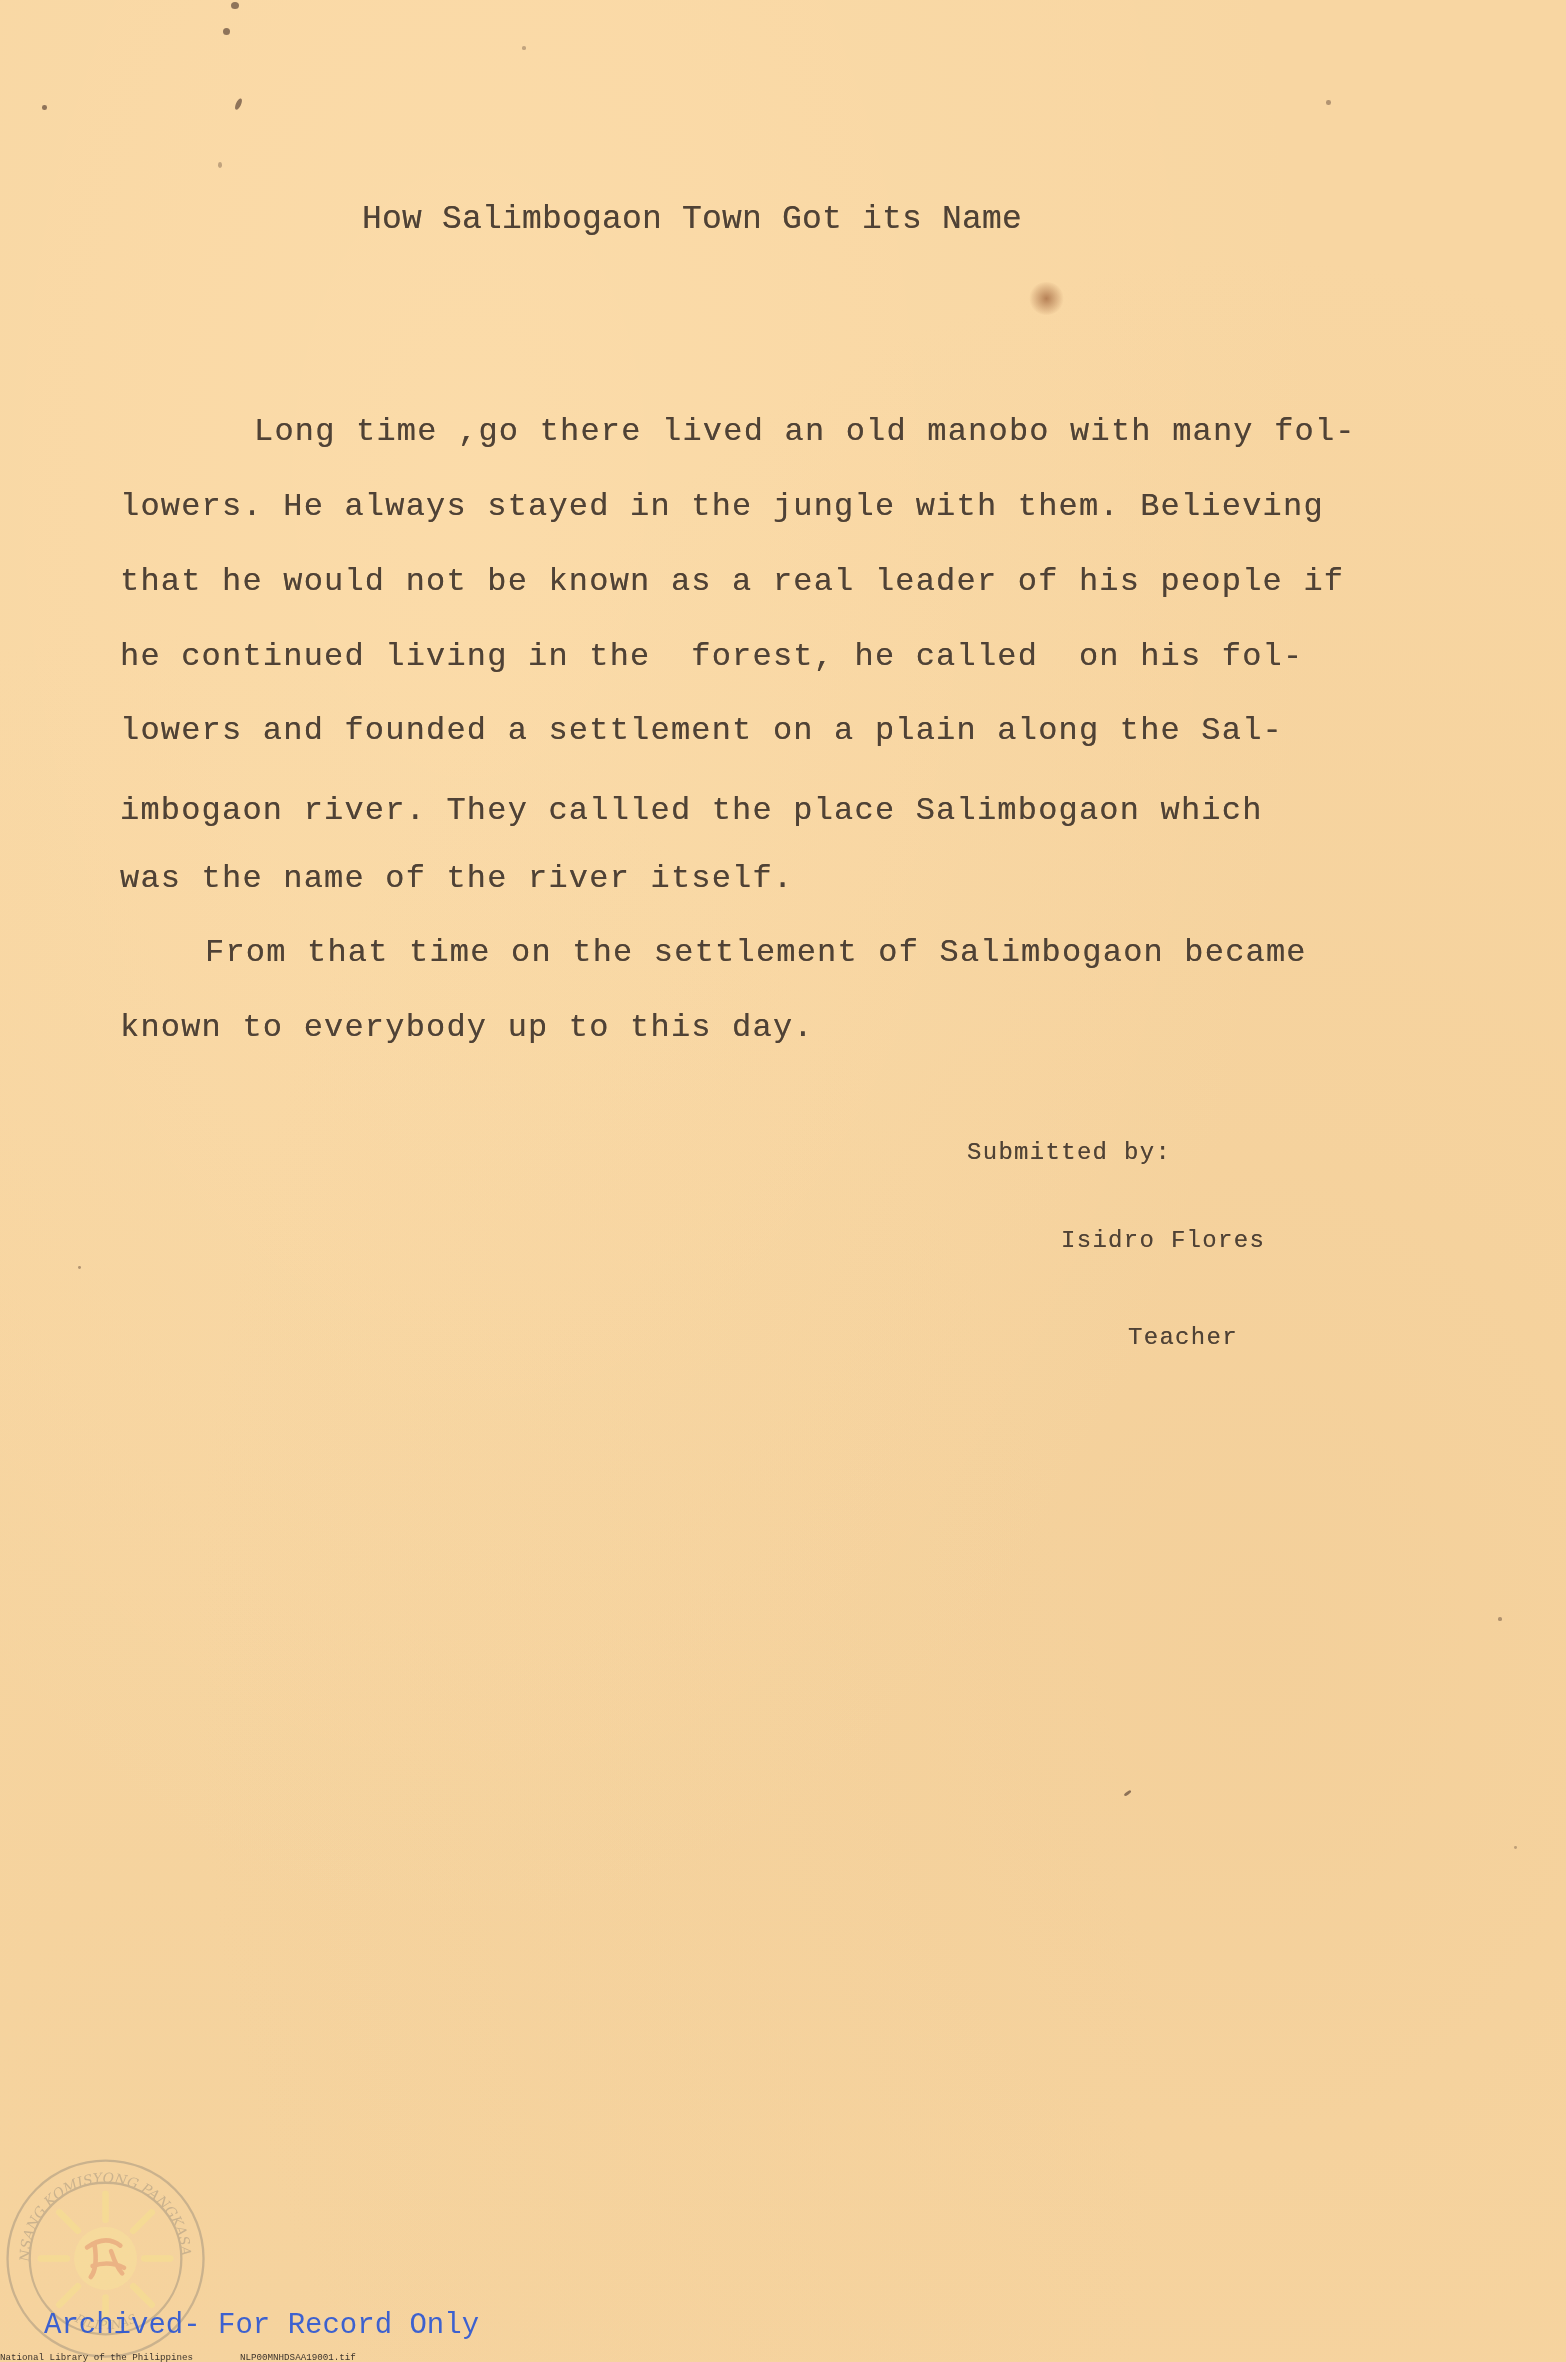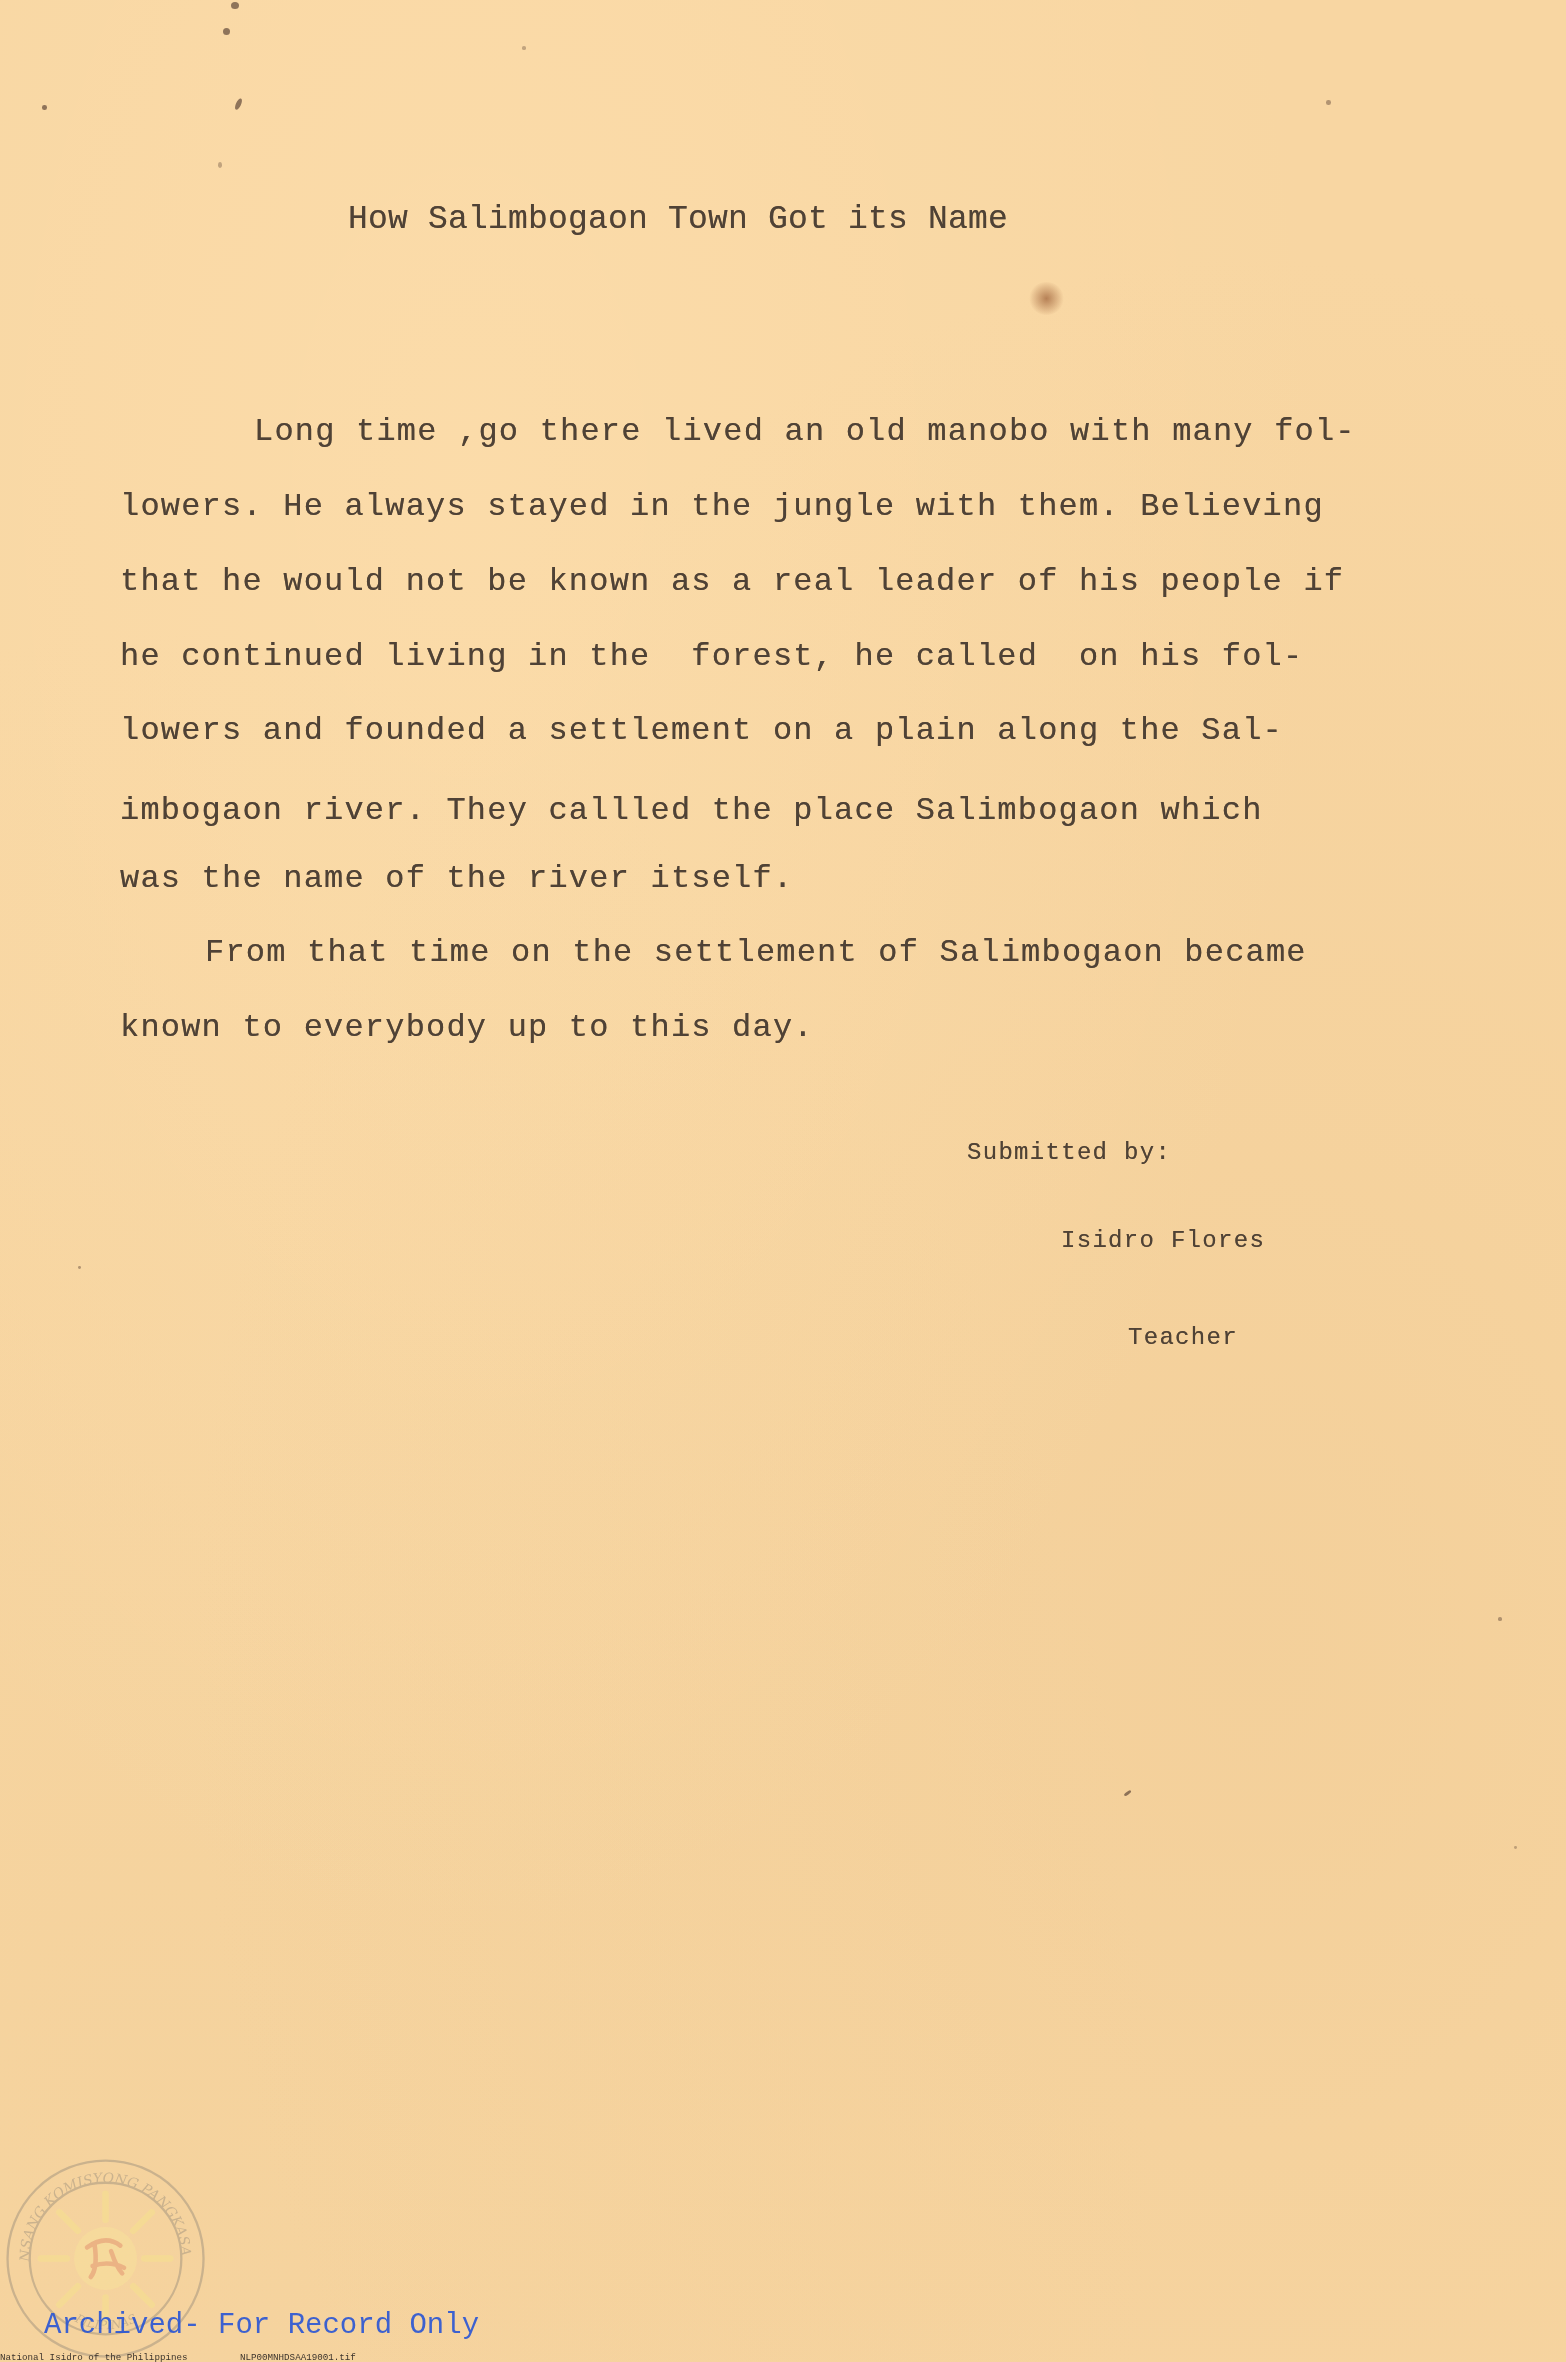--- a/index.html
+++ b/index.html
@@ -25,21 +25,21 @@
     }
     .typed {
       font-family: "Liberation Mono", "DejaVu Sans Mono", monospace;
       color: #4f4236;
       letter-spacing: 0.5px;
       white-space: pre;
       position: absolute;
       text-shadow: 0 0 0.6px rgba(60,45,30,0.6);
     }
     .title {
-      left: 348px;
+      left: 362px;
       top: 201px;
       font-size: 33px;
       letter-spacing: 0.2px;
     }
     .body-line {
       font-size: 32px;
       left: 120px;
       letter-spacing: 1.2px;
       margin-top: 24px;
     }
@@ -153,16 +153,16 @@
     <text font-family="DejaVu Serif, serif" font-size="15" fill="#a89880" font-style="italic">
       <textPath href="#sealArcTop" startOffset="50%" text-anchor="middle">PAMBANSANG KOMISYONG PANGKASAYSAYAN</textPath>
     </text>
     <text font-family="DejaVu Serif, serif" font-size="13" fill="#a89880" font-style="italic">
       <textPath href="#sealArcBot" startOffset="50%" text-anchor="middle">PILIPINAS</textPath>
     </text>
   </svg>
 
   <div class="archived">Archived- For Record Only</div>
 
-  <div class="footer-lib">National Isidro of the Philippines</div>
+  <div class="footer-lib">National Library of the Philippines</div>
   <div class="footer-file">NLP00MNHDSAA19001.tif</div>
 </div>
 
 
 </body></html>

